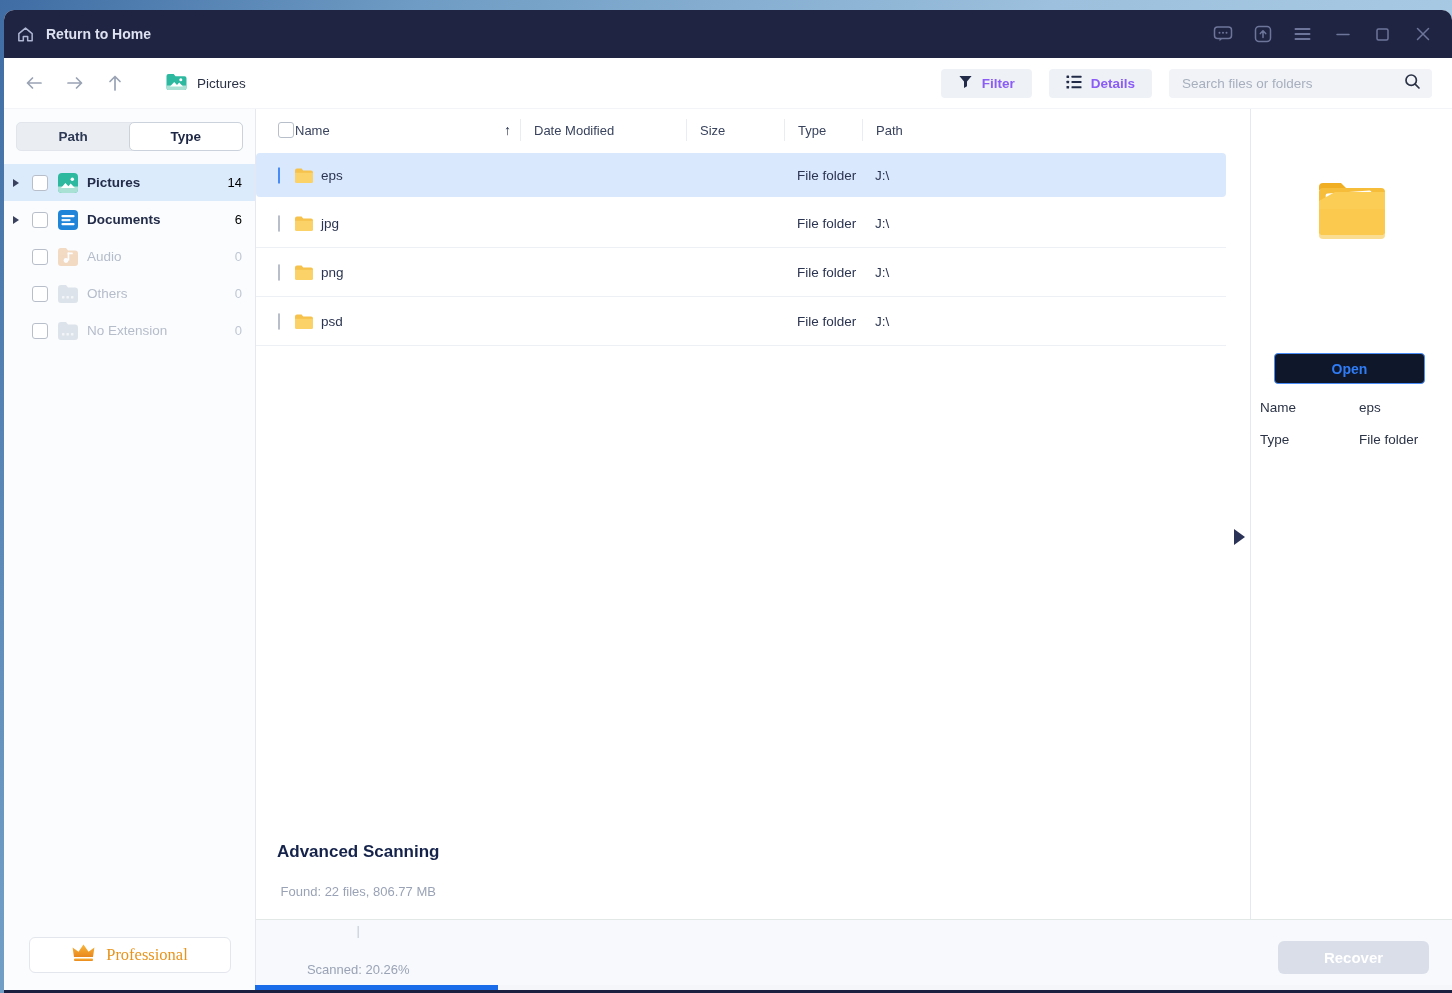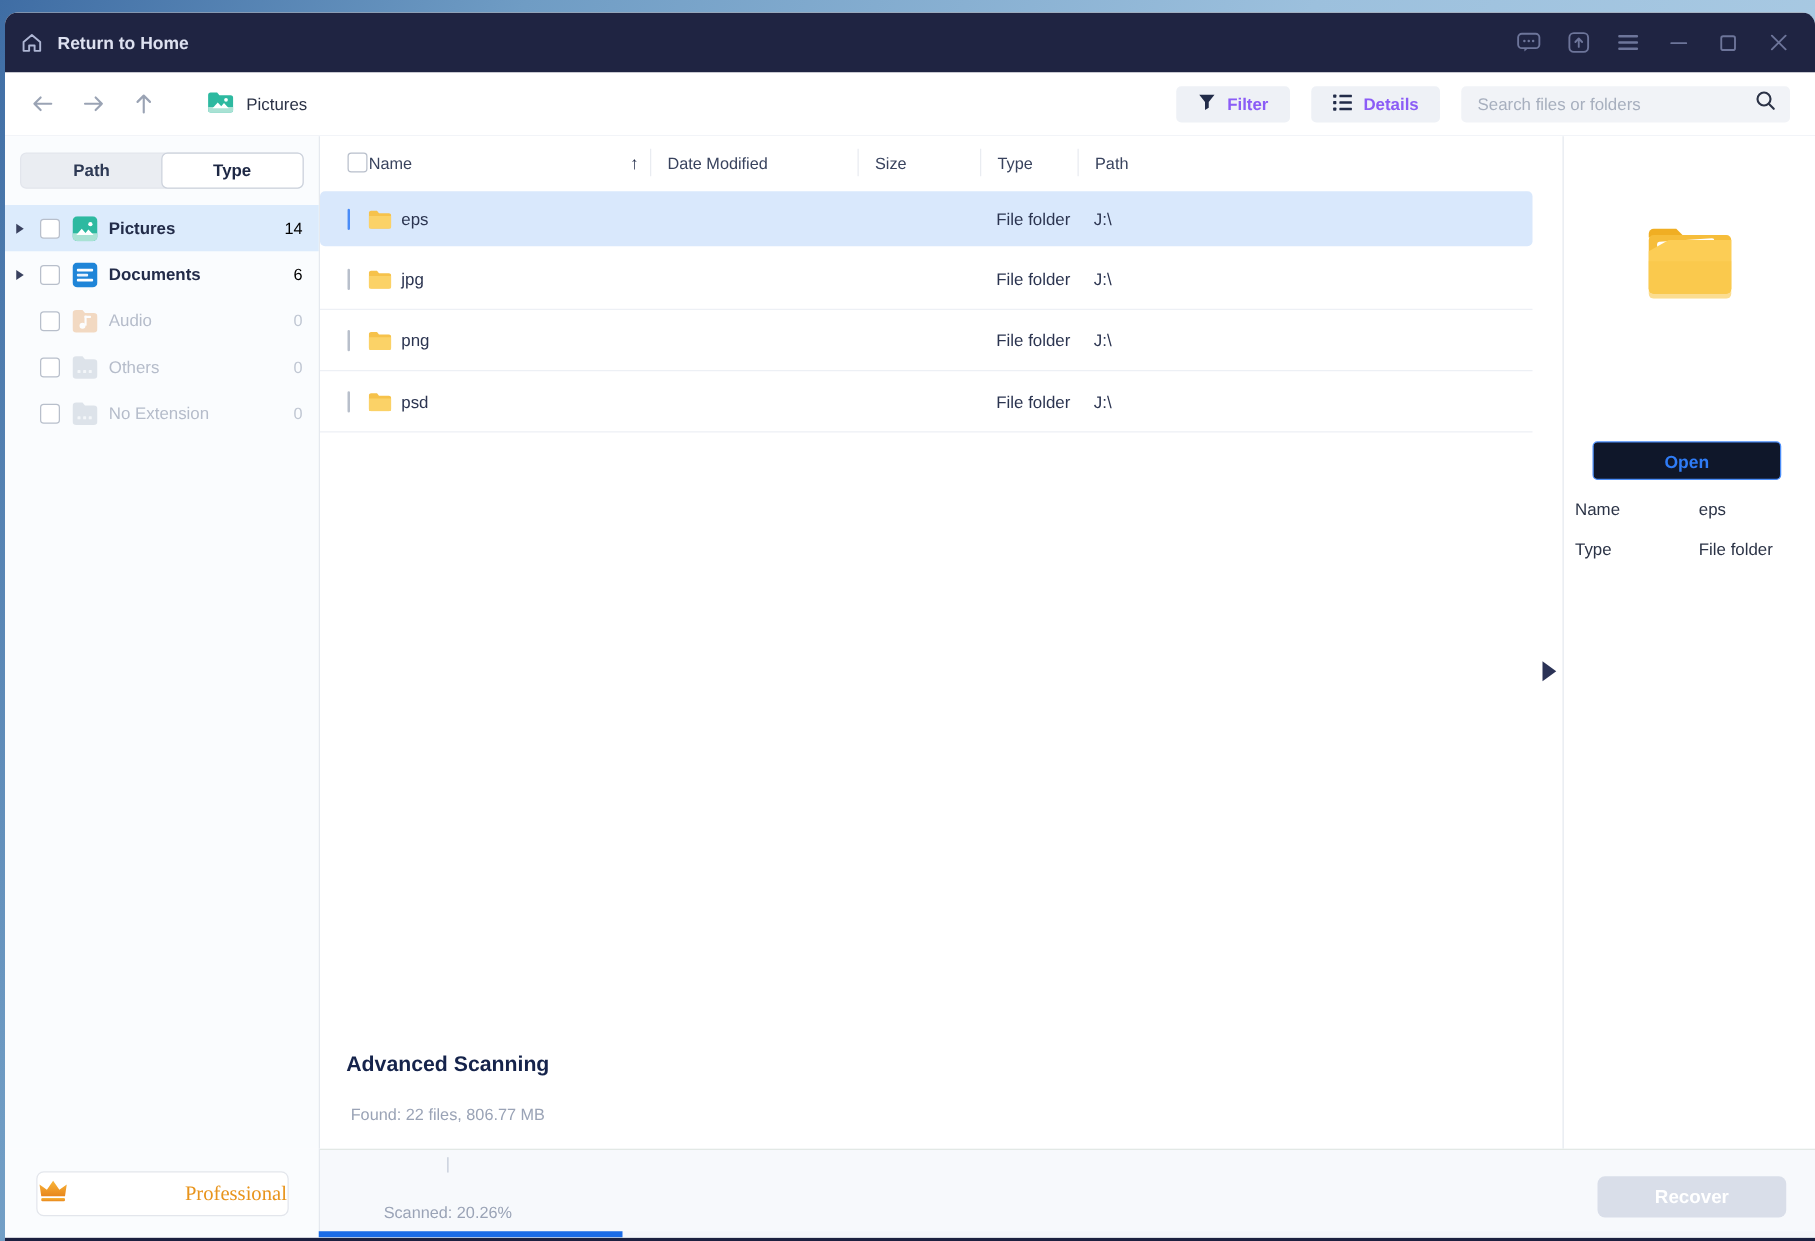--- a/index.html
+++ b/index.html
@@ -70,21 +70,21 @@
   .preview-folder{position:absolute;top:70px;left:50%;transform:translateX(-50%);}
   .open-btn{position:absolute;top:222px;left:23px;right:27px;height:29px;border:1px solid #4a8cf7;border-radius:4px;
     background:#0f172a;color:#2f7cf6;font-size:14px;font-weight:600;display:flex;align-items:center;justify-content:center;cursor:pointer;margin-top:22px;}
   .preview-fields{position:absolute;top:291px;left:9px;right:6px;font-size:13.5px;color:#2b3346;}
   .pf-row{display:flex;margin-bottom:17px;}
   .pf-label{width:99px;flex:none;}
   
   .bottombar{flex:none;height:71px;display:flex;position:relative;}
   .bb-left{width:251px;flex:none;background:#fafcfe;border-right:1px solid #e5e9ef;display:flex;align-items:center;justify-content:center;}
   .pro-btn{width:200px;height:34px;background:#fff;border:1px solid #e3e6ec;border-radius:6px;
-    display:flex;align-items:center;justify-content:space-between;gap:10px;cursor:pointer;}
+    display:flex;align-items:center;justify-content:center;gap:10px;cursor:pointer;}
   .pro-label{font-family:"Liberation Serif",serif;font-size:16.5px;color:#e8941c;}
   .bb-main{flex:1;background:#f7f9fc;border-top:1px solid #e2e8e5;padding-left:21px;display:flex;align-items:center;position:relative;}
   .scan-title{font-size:17px;font-weight:700;color:#15234b;margin-bottom:22px;}
   .scan-stats{display:flex;align-items:center;gap:24px;font-size:13px;color:#9aa3b6;flex-direction:column;}
   .stat-sep{color:#c6cdd9;}
   .circle-btn{width:20px;height:20px;border:1.5px solid #8b93b5;border-radius:50%;display:flex;align-items:center;justify-content:center;cursor:pointer;background:#f7f9fc;}
   .stop-inner{width:8px;height:8px;background:#6b749b;border-radius:1.5px;}
   .pause-inner{display:flex;gap:2.5px;}
   .pause-inner i{width:2px;height:8px;background:#6b749b;border-radius:1px;}
   .recover-btn{position:absolute;right:23px;top:21px;width:151px;height:33px;background:#d9dee9;border-radius:6px;

